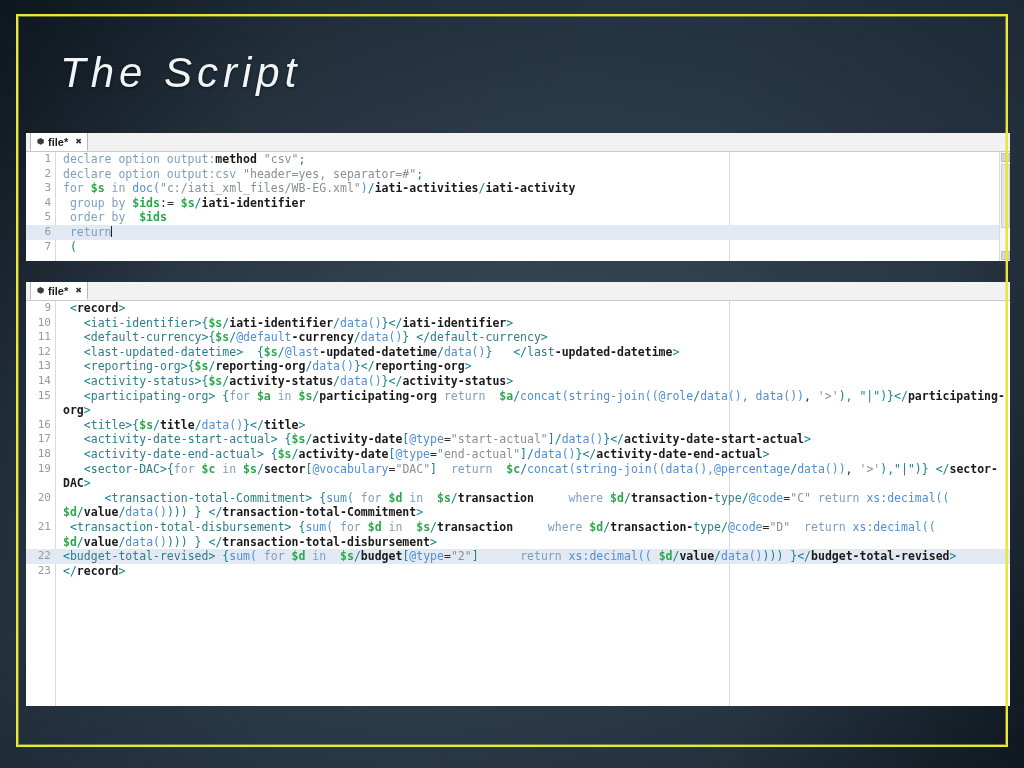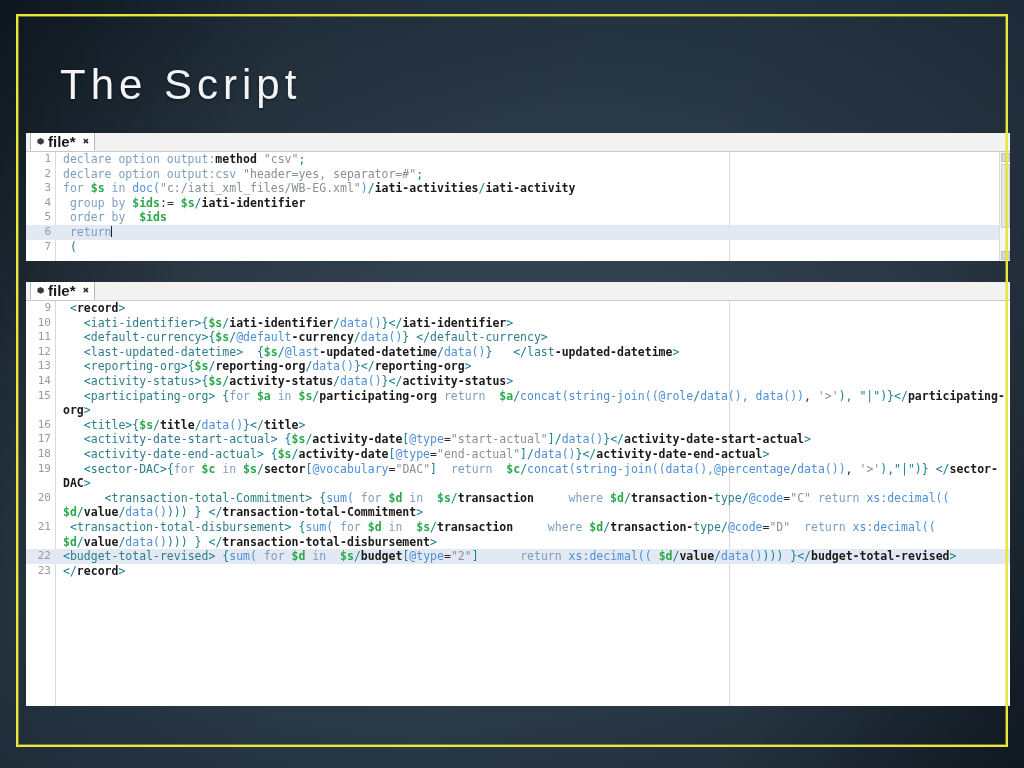--- a/index.html
+++ b/index.html
@@ -37,27 +37,28 @@
     position: absolute;
     left: 18px; top: 16px;
     width: 988px; height: 729px;
     border: 1px solid rgba(215,215,60,0.45);
     pointer-events: none;
     z-index: 5;
   }
 
   #title {
     position: absolute;
-    left: 60px; top: 61px;
+    left: 60px; top: 49px;
     font-size: 42px;
     color: #f2f4f5;
     letter-spacing: 5px;
     font-weight: 400;
     text-shadow: 0 1px 3px rgba(0,0,0,0.55);
     z-index: 3;
+    font-style: italic;
   }
 
   
   .editor {
     position: absolute;
     background: #ffffff;
     z-index: 4;
     font-family: "DejaVu Sans Mono", monospace;
     overflow: hidden;
   }
@@ -84,21 +85,21 @@
     margin-left: 4px;
     position: relative;
     top: 0px;
   }
   .tab .ficon {
     display: inline-block;
     font-size: 8px;
     color: #3a3a3a;
     transform: scaleX(1.1);
   }
-  .tab .fname { font-weight: bold; font-size: 15px; }
+  .tab .fname { font-weight: bold; font-size: 11px; }
   .tab .fclose { font-size: 8px; color: #333; margin-left: 3px; letter-spacing:-1px; }
 
   .codearea {
     position: relative;
     background: #ffffff;
     overflow: hidden;
   }
   .gutter {
     position: absolute;
     left: 0; top: 0; bottom: 0;

